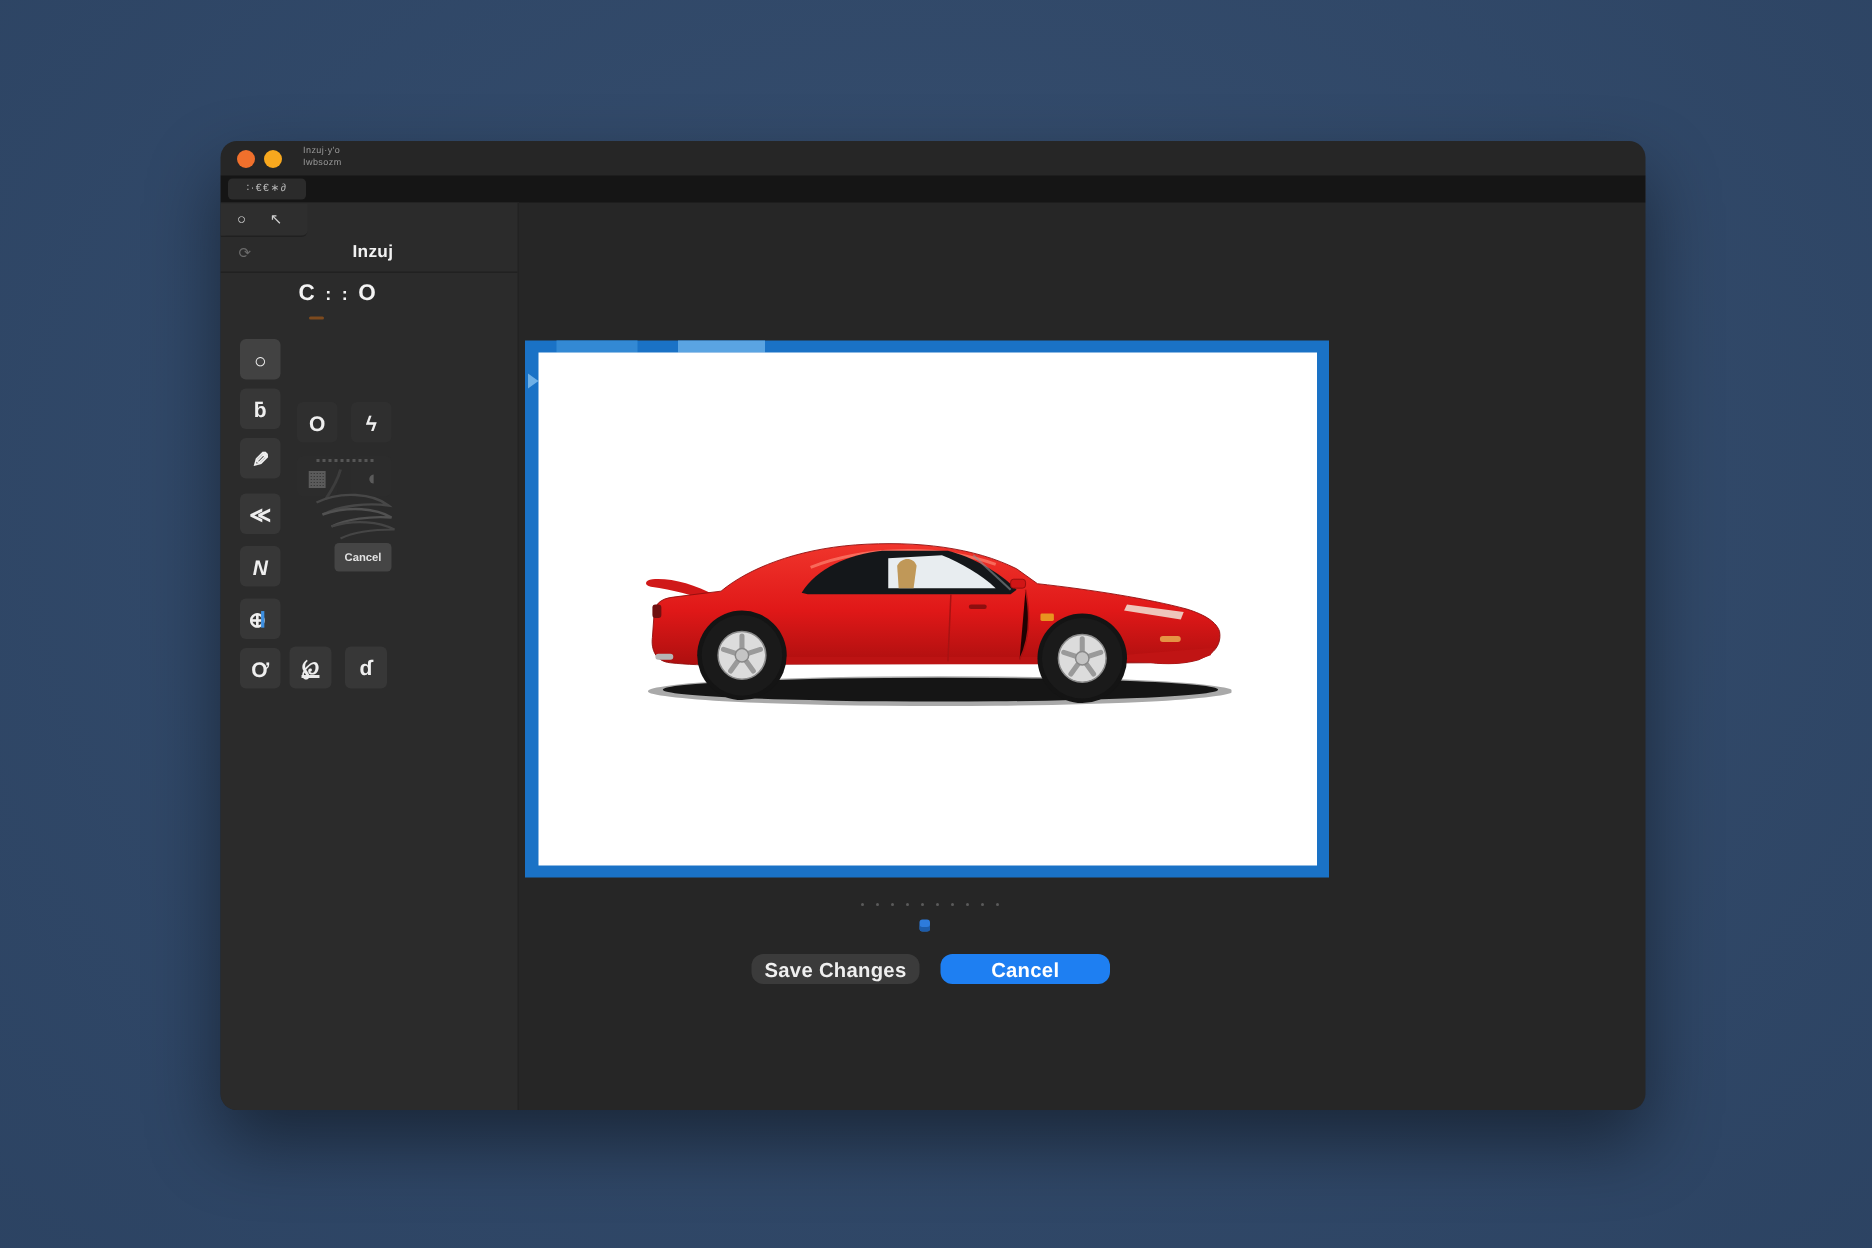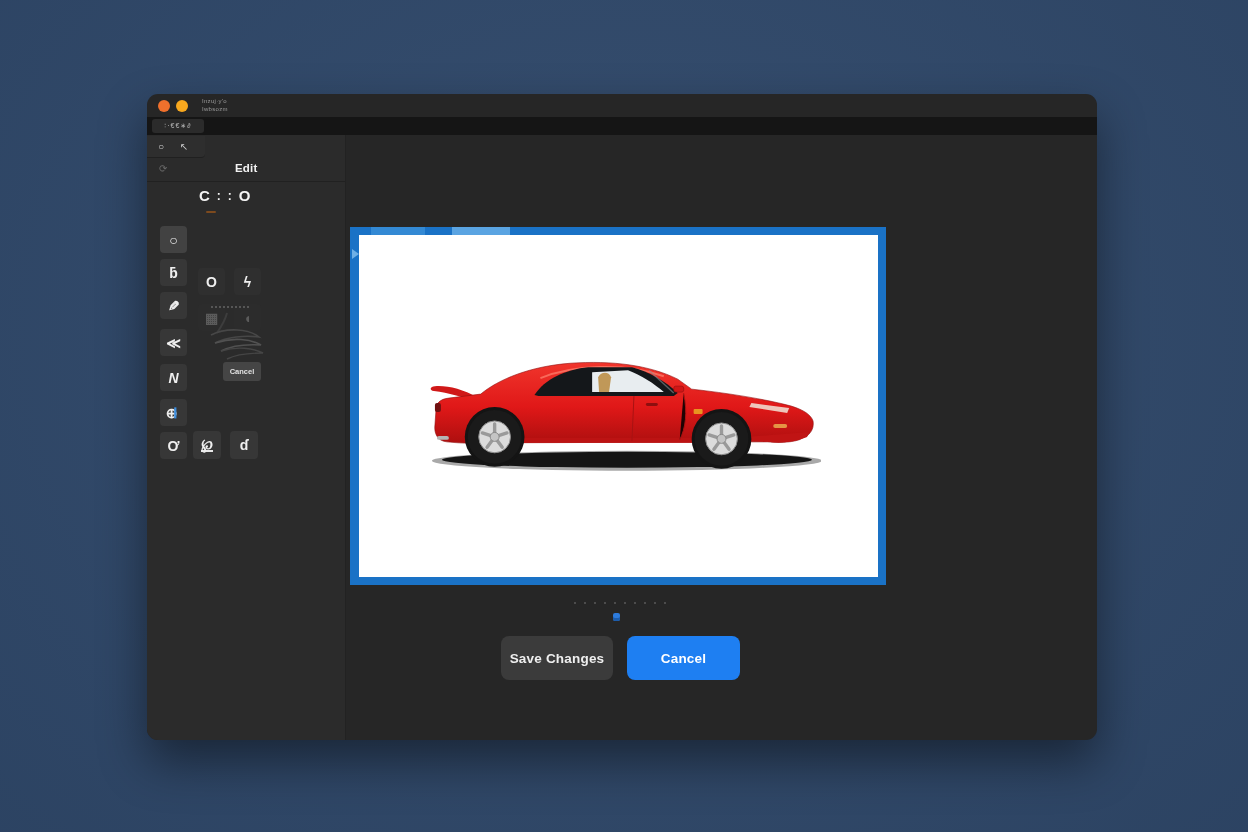--- a/index.html
+++ b/index.html
@@ -50,21 +50,21 @@
   .seg{position:absolute;top:0;height:8px;}
   .segA{left:21px;width:54px;background:var(--frame-blue-mid,#3389D4);}
   .segB{left:102px;width:58px;background:var(--frame-blue-light,#5AA4E2);}
   .tri{position:absolute;left:2px;top:22px;width:0;height:0;border-top:5px solid transparent;border-bottom:5px solid transparent;border-left:7px solid #6fb0e6;}
   .car{position:absolute;left:64px;top:118px;}
   
   .dots{position:absolute;left:427px;top:508px;width:92px;display:flex;justify-content:space-between;}
   .dots span{width:2px;height:2px;border-radius:1px;background:#5a5a5a;display:block;}
   .handle{position:absolute;left:466px;top:519px;width:7px;height:8px;border-radius:2px;background:#2d7bdc;box-shadow:inset 0 -3px 0 #1c5cab;}
   
-  .btn{position:absolute;top:542px;height:44px;border:none;border-radius:8px;color:#fff;
+  .btn{position:absolute;top:542px;height:20px;border:none;border-radius:8px;color:#fff;
     font-family:"Liberation Sans",sans-serif;font-size:13.5px;font-weight:bold;letter-spacing:.2px;cursor:pointer;text-align:center;}
   .btn-save{left:354px;width:112px;background:var(--save-button-bg,#3B3B3B);color:#efefef;}
   .btn-cancel{left:480px;width:113px;background:var(--accent-blue,#1E7FF2);}
 </style>
 </head>
 <body>
 
 <div class="desktop">
   <div class="window">
 
@@ -81,21 +81,21 @@
 
     <div class="left-panel">
 
       <div class="quick-row">
         <span class="quick-ic" style="left:6px;">○</span>
         <span class="quick-ic" style="left:29px;">↖</span>
       </div>
 
       <div class="header-band">
         <span class="refresh">⟳</span>
-        <span class="edit-label">Edit</span>
+        <span class="edit-label">Inzuj</span>
       </div>
 
       <div class="toolbtn sel" style="left:13px;top:91px;">
           <span>○</span>
         </div>
       <div class="toolbtn" style="left:13px;top:124px;">
           <span>ƃ</span>
         </div>
       <div class="toolbtn" style="left:13px;top:157px;">
           <span style="transform:scaleX(-1);display:inline-block;">✎</span>

